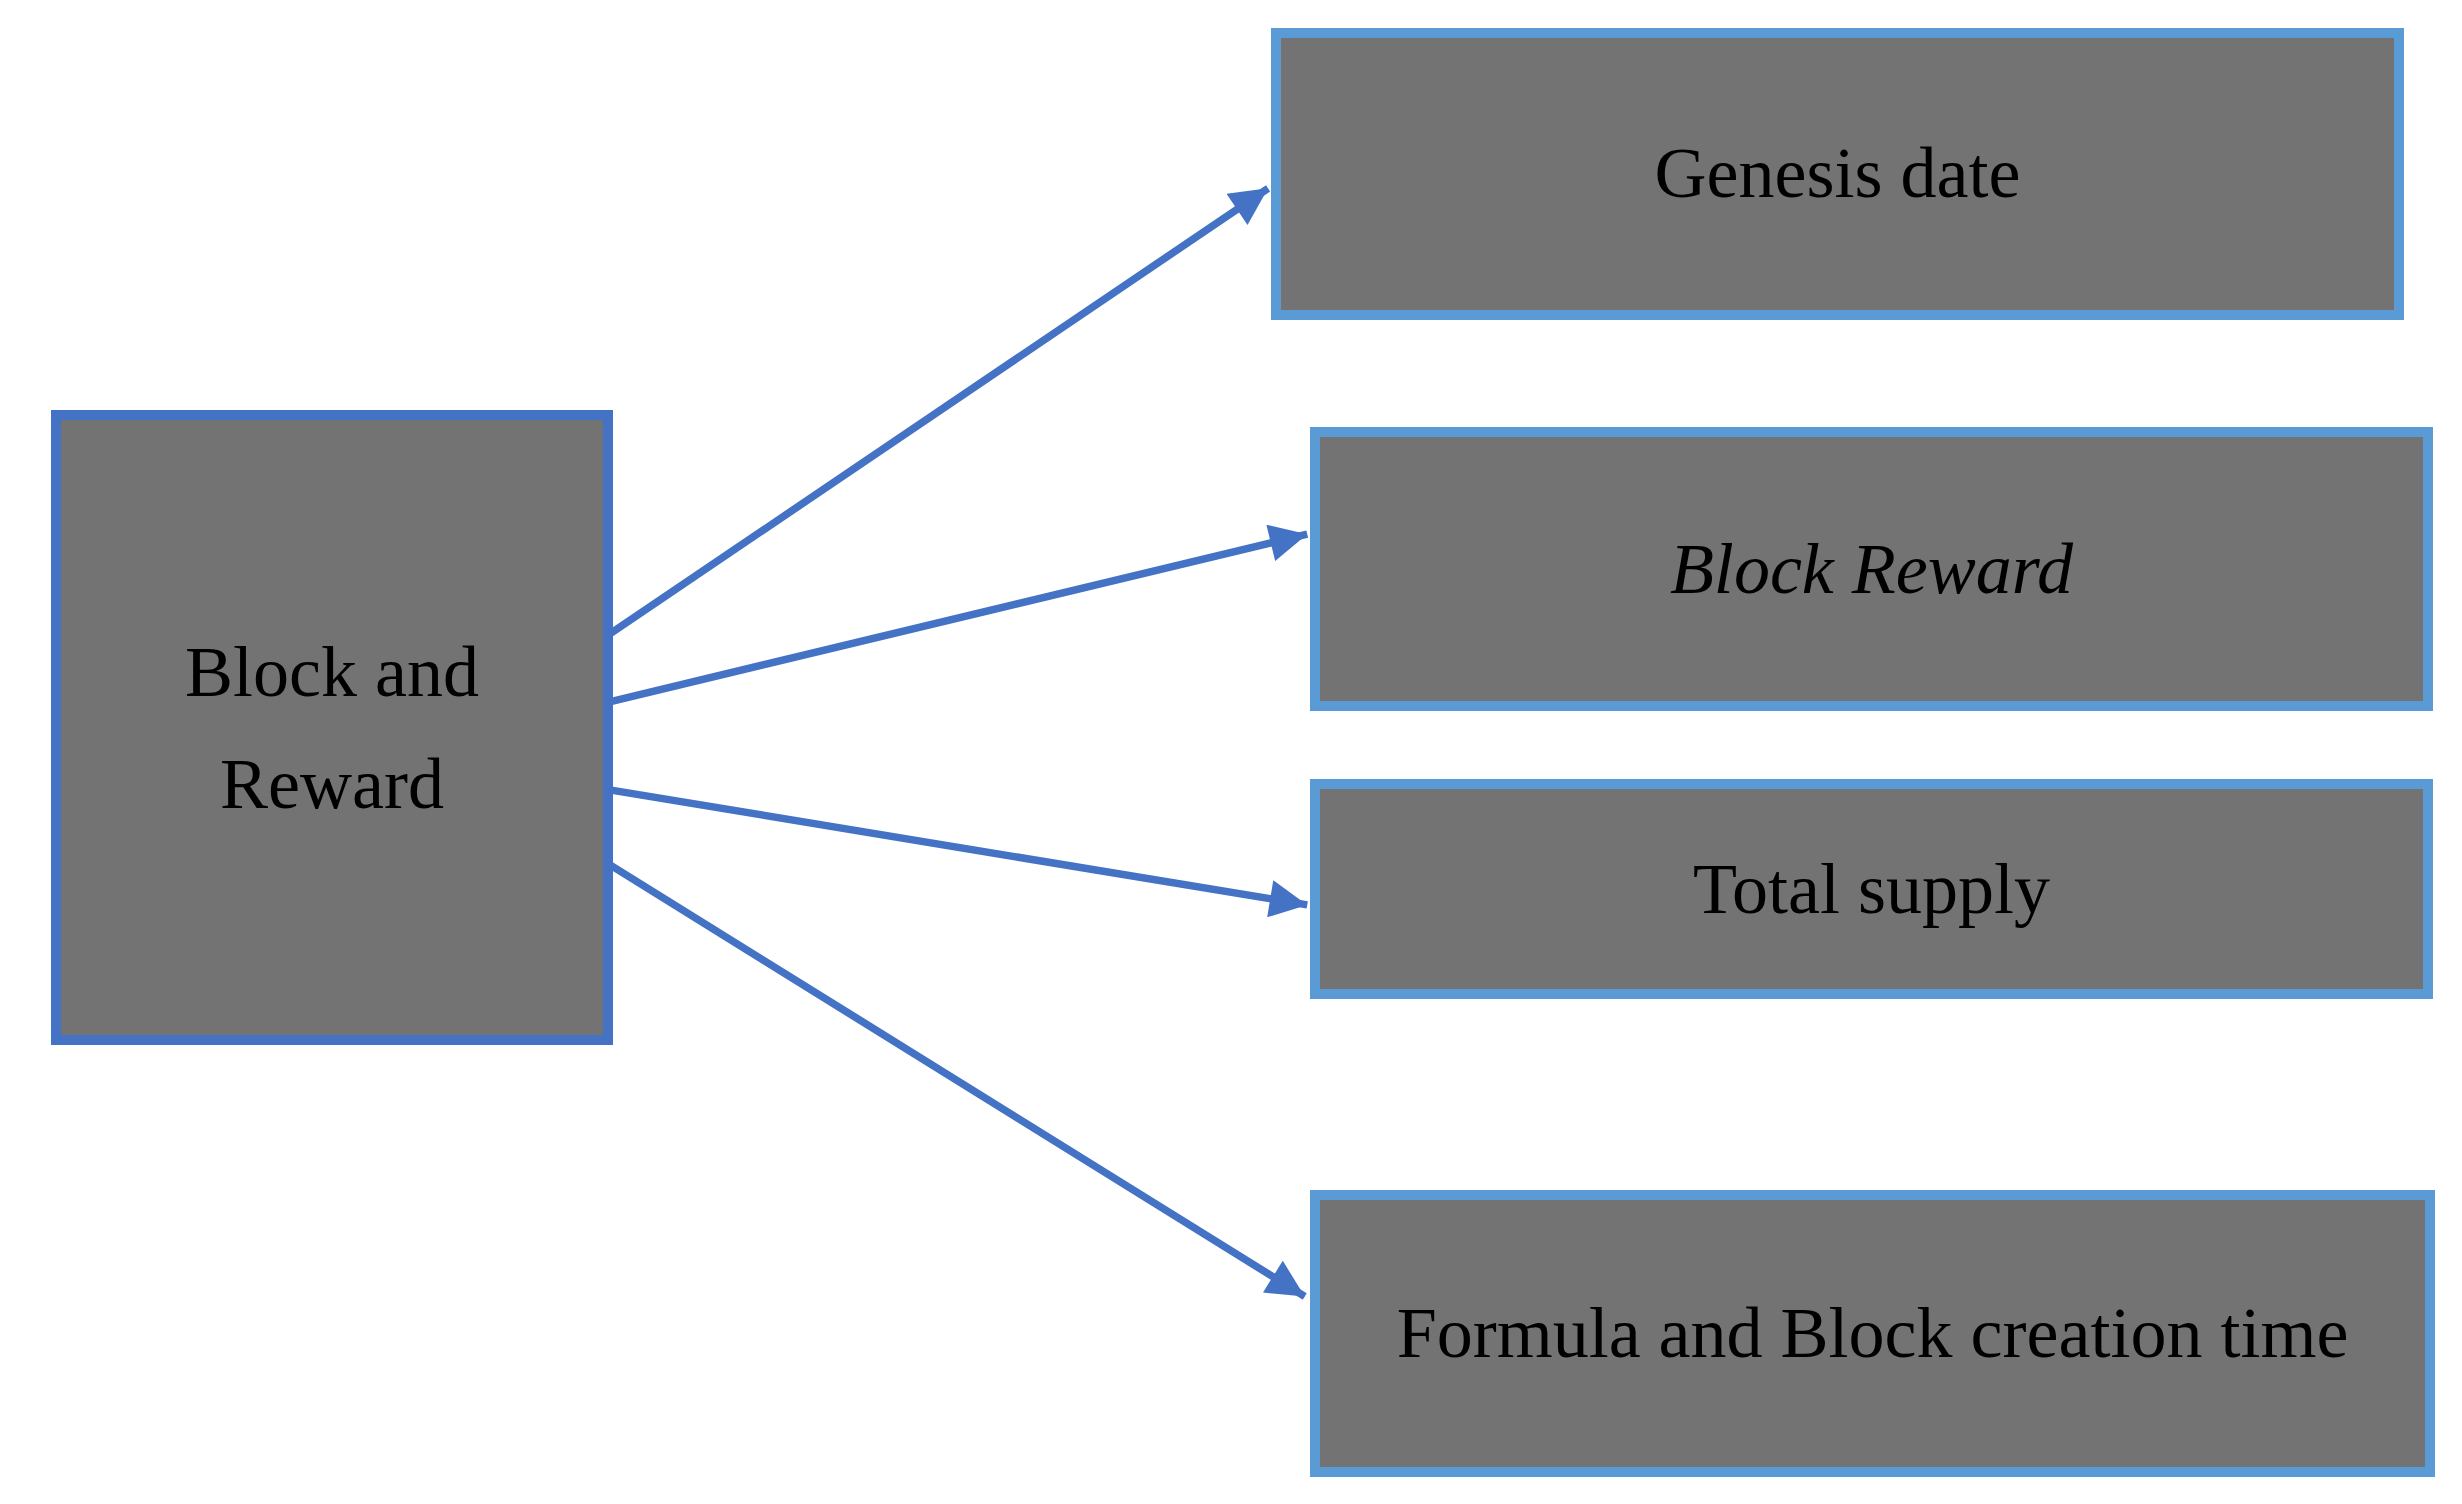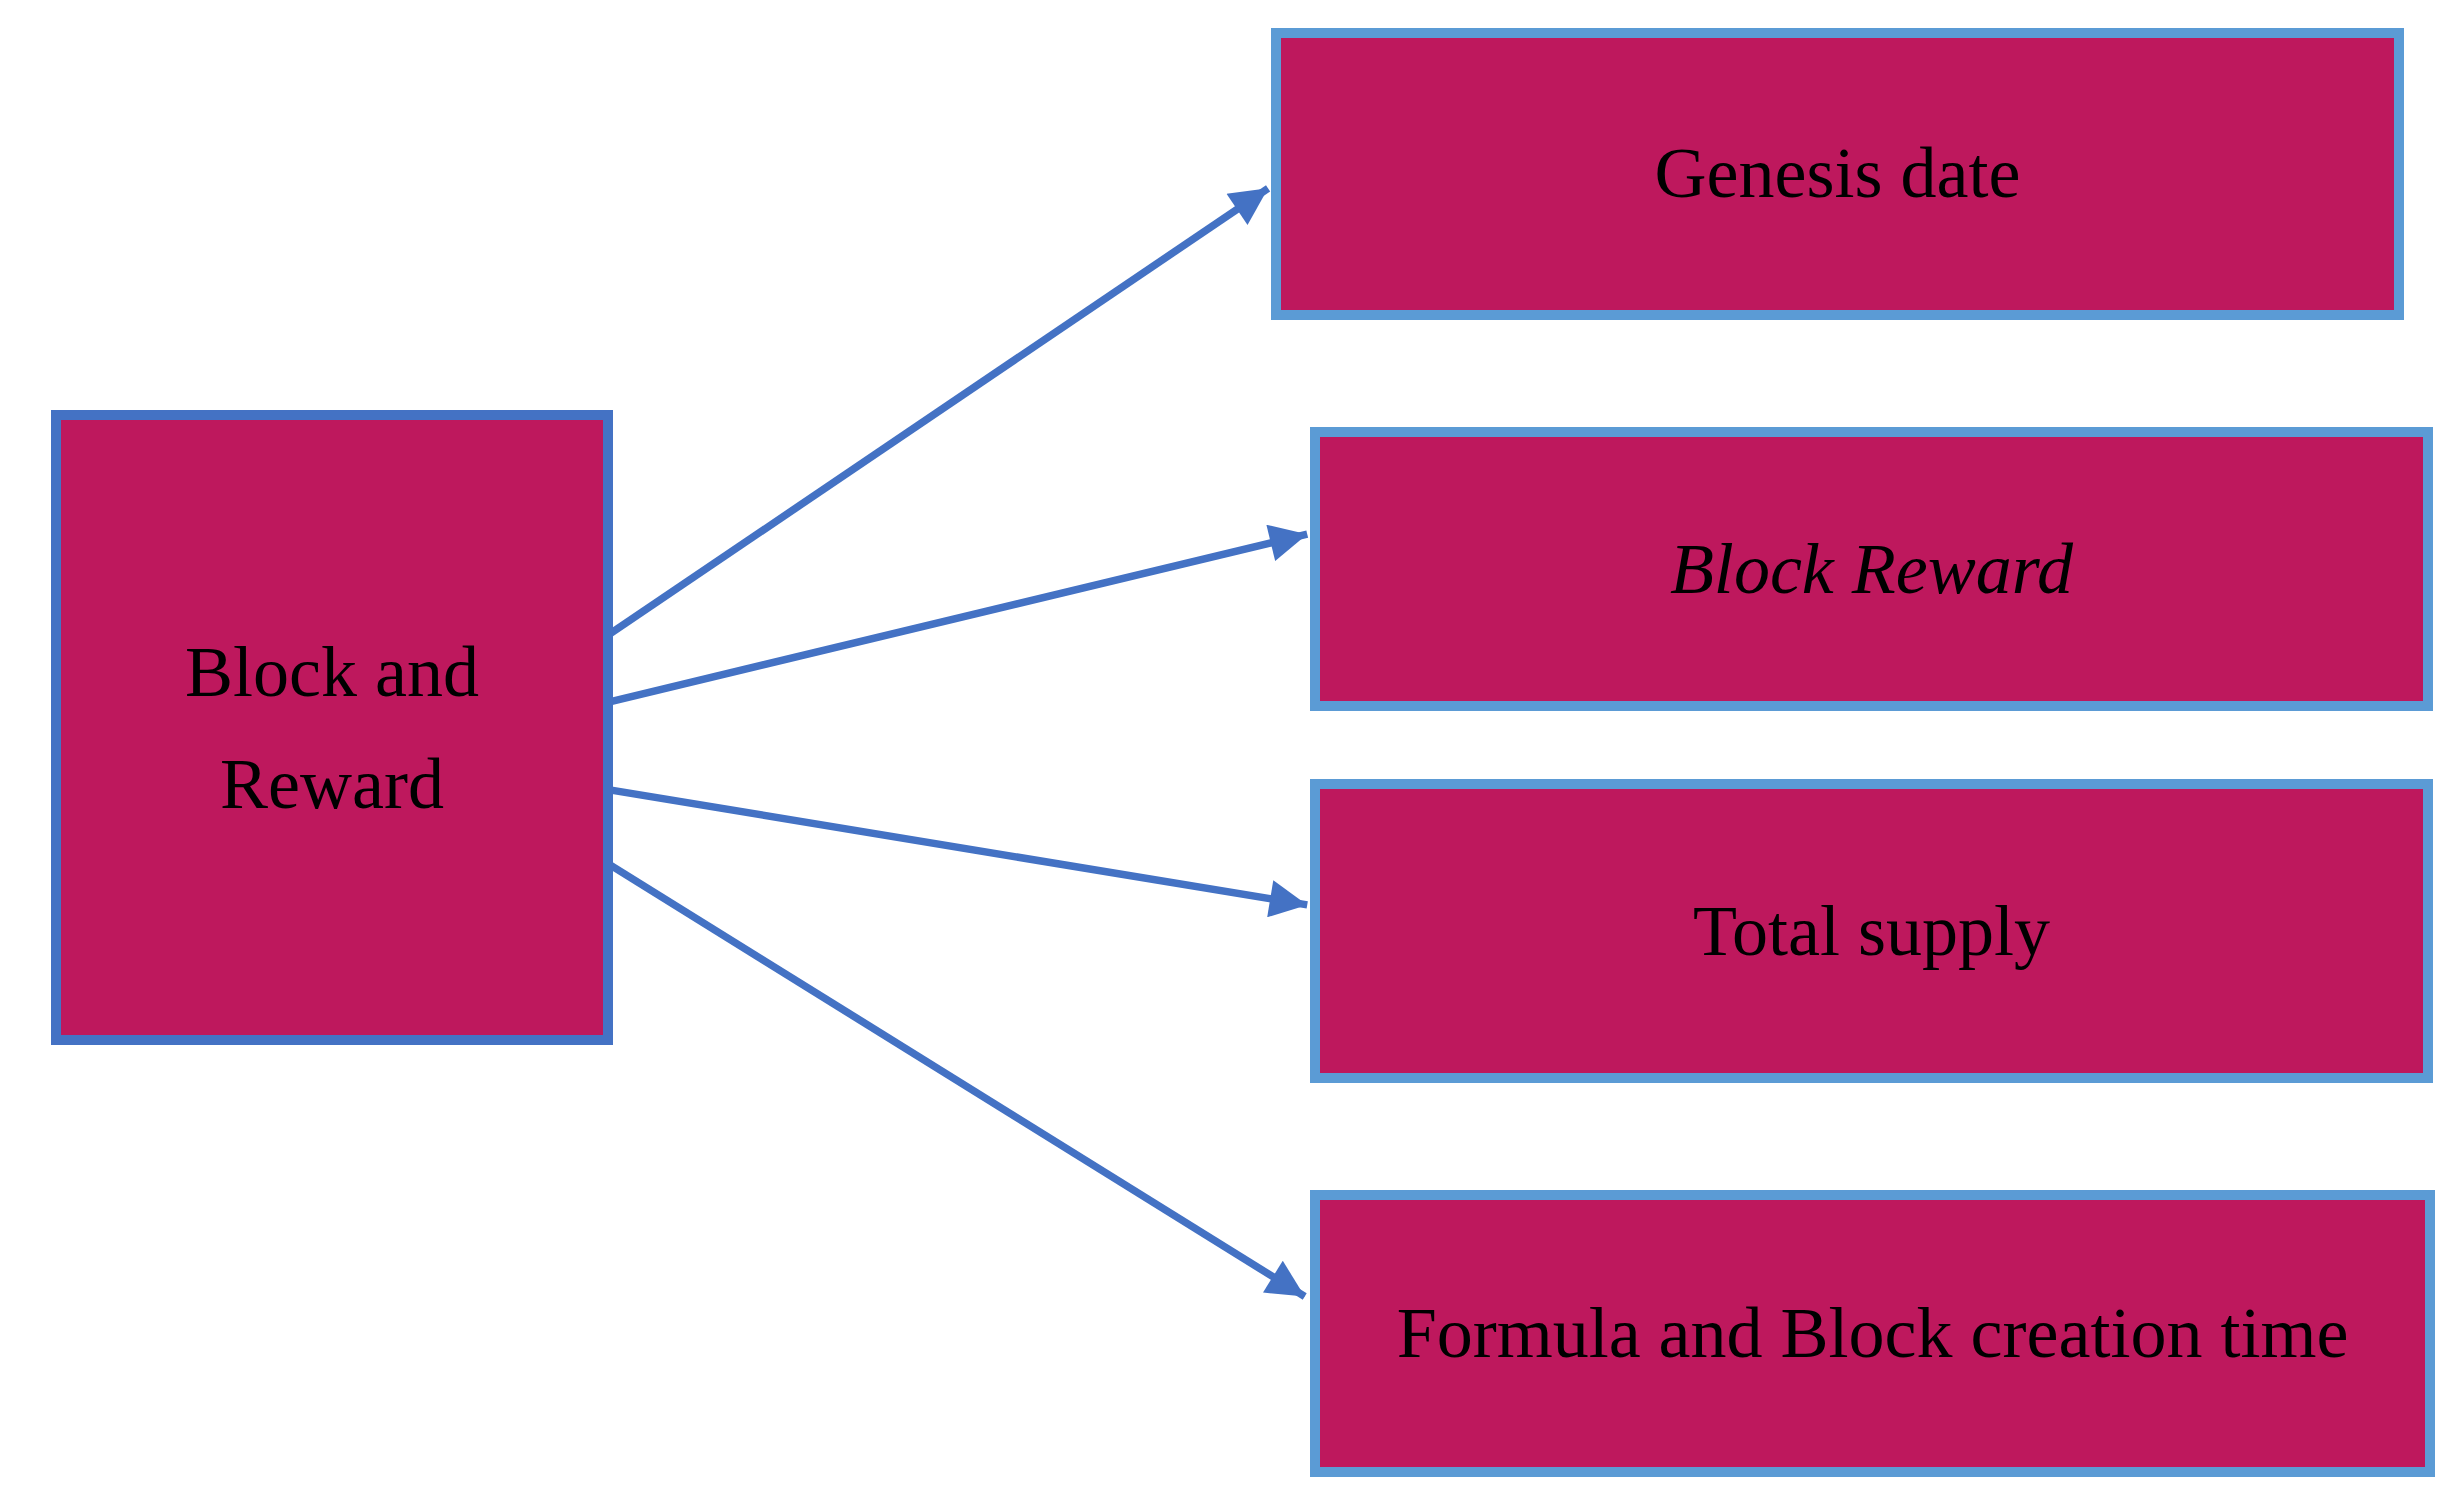--- a/index.html
+++ b/index.html
@@ -16,21 +16,21 @@
     color: var(--text-color, #000000);
     overflow: hidden;
   }
   .box {
     position: absolute;
     box-sizing: border-box;
     display: flex;
     align-items: center;
     justify-content: center;
     text-align: center;
-    background: #be185d;
+    background: #737373;
   }
   .root-box {
     left: 27px;
     top: 410px;
     width: 562px;
     height: 635px;
     border: 10px solid var(--root-border, #4472c4);
     flex-direction: column;
     margin-left: 24px;
   }
@@ -41,21 +41,21 @@
     white-space: nowrap;
   }
   .feature-box {
     border: 10.8px solid var(--feature-border, #5b9bd5);
     font-size: 72px;
     line-height: 1.2;
     white-space: nowrap;
   }
   .feature-box.fb-0 { left: 1271px; top:   27.5px; width: 1133px; height: 292px; }
   .feature-box.fb-1 { left: 1310px; top:  427px; width: 1123px; height: 284px; font-style: italic; }
-  .feature-box.fb-2 { left: 1310px; top:  779px; width: 1123px; height: 304px; }
+  .feature-box.fb-2 { left: 1310px; top:  779px; width: 1123px; height: 220px; }
   .feature-box.fb-3 { left: 1310px; top: 1190px; width: 1125px; height: 287px; }
   svg.connectors {
     position: absolute;
     left: 0;
     top: 0;
     width: 2462px;
     height: 1504px;
     pointer-events: none;
   }
   svg.connectors line {

